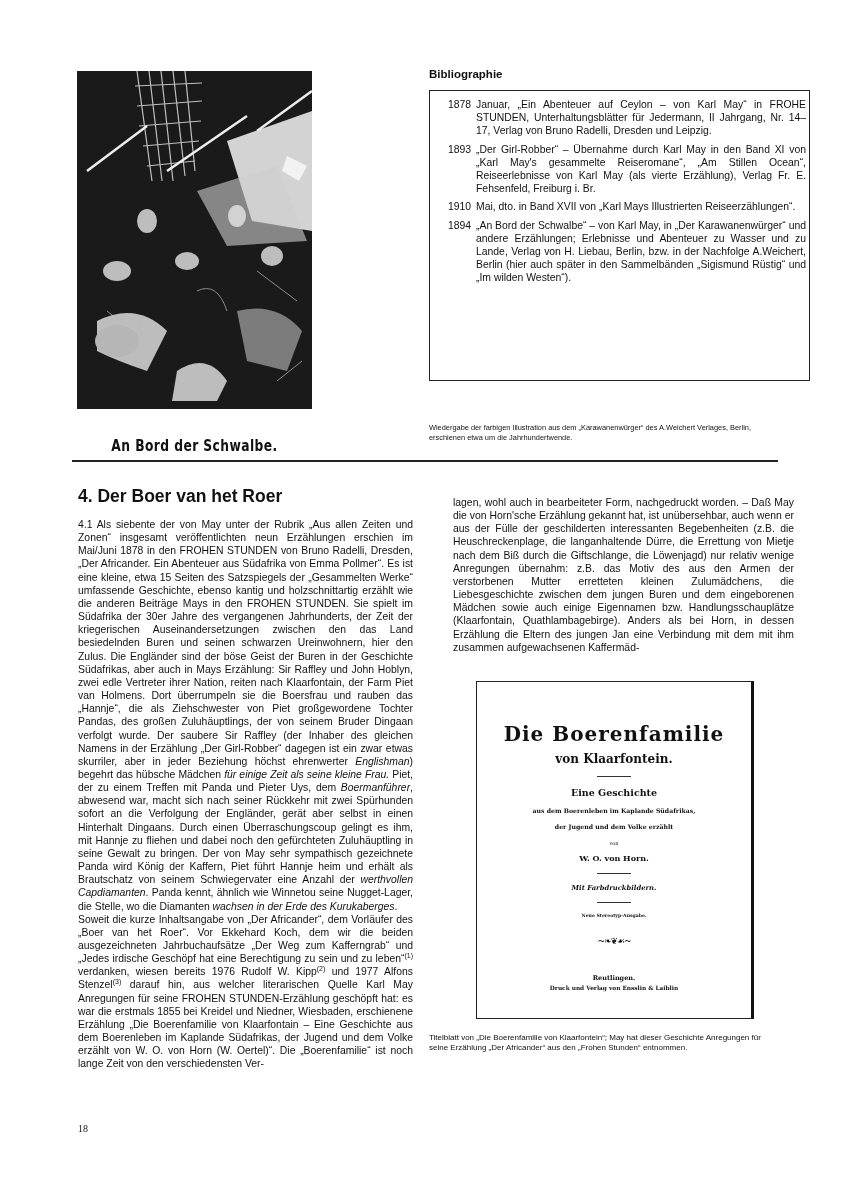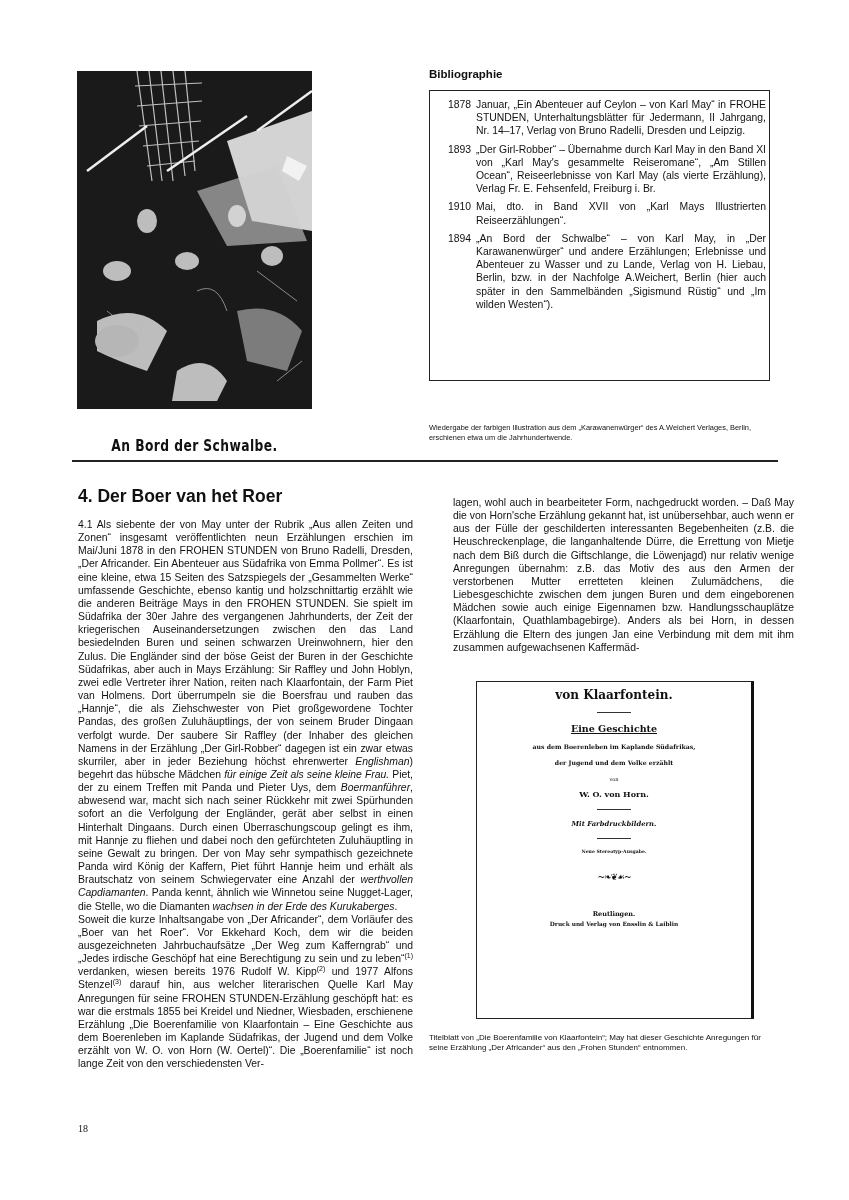--- a/index.html
+++ b/index.html
@@ -6,21 +6,21 @@
   body { width: 849px; height: 1200px; position: relative; overflow: hidden; font-family: "Liberation Sans", sans-serif; color: #111; }
   .abs { position: absolute; }
 
   
   #illus { left: 77px; top: 71px; width: 235px; height: 338px; background: #111; overflow: hidden; }
   #illus svg { width: 100%; height: 100%; display: block; }
   #illus-caption { left: 77px; top: 437px; width: 235px; text-align: center; font-family: "DejaVu Sans", sans-serif; font-weight: bold; font-size: 15px; letter-spacing: 0.5px; transform: scaleX(0.82); transform-origin: center; }
 
   
   #bib-title { left: 429px; top: 68px; font-weight: bold; font-size: 11.5px; }
-  #bib-box { left: 429px; top: 90px; width: 341px; height: 291px; border: 1.5px solid #222; box-sizing: border-box; padding: 7px 3px 0 18px; }
+  #bib-box { left: 429px; top: 90px; width: 381px; height: 291px; border: 1.5px solid #222; box-sizing: border-box; padding: 7px 3px 0 18px; }
   .bib-entry { display: flex; font-size: 10.4px; line-height: 13.2px; margin-bottom: 5px; }
   .bib-year { width: 28px; flex: none; }
   .bib-text { flex: 1; text-align: justify; }
 
   #illus-credit { left: 429px; top: 423px; width: 330px; font-size: 7.4px; line-height: 9.6px; }
 
   #rule { left: 72px; top: 460px; width: 706px; height: 2px; background: #222; }
 
   #section-title { left: 78px; top: 486px; font-weight: bold; font-size: 17.5px; }
 
@@ -29,21 +29,21 @@
   #col-right-top { left: 429px; top: 496px; width: 341px; margin-left: 24px; }
   .col p { margin: 0; }
   .col em { font-style: italic; }
   sup { font-size: 7px; line-height: 0; }
 
   
   #titlepage { left: 476px; top: 681px; width: 278px; height: 338px; border: 1.5px solid #222; border-right: 3px solid #111; box-sizing: border-box; background: #fff; text-align: center; font-family: "DejaVu Serif", serif; }
   #tp-title { margin-top: 40px; font-size: 20px; font-weight: bold; letter-spacing: 1px; }
   #tp-sub { margin-top: 6px; font-size: 12px; font-weight: bold; }
   .tp-rule { width: 34px; height: 1px; background: #333; margin: 10px auto; }
-  #tp-eine { font-size: 9.5px; font-weight: bold; margin-top: 4px; text-decoration: underline; }
+  #tp-eine { font-size: 9.5px; font-weight: bold; margin-top: 4px; }
   #tp-aus { font-size: 6.2px; font-weight: bold; margin-top: 9px; }
   #tp-der { font-size: 6.2px; font-weight: bold; margin-top: 9px; }
   #tp-von { font-size: 5px; margin-top: 10px; }
   #tp-author { font-size: 8px; font-weight: bold; margin-top: 7px; }
   #tp-mit { font-size: 6.8px; font-weight: bold; font-style: italic; }
   #tp-neue { font-size: 4.6px; font-weight: bold; margin-top: 6px; }
   #tp-orn { font-size: 9px; margin-top: 18px; letter-spacing: -1px; }
   #tp-place { font-size: 6.5px; margin-top: 28px; font-weight: bold; }
   #tp-pub { font-size: 5.8px; margin-top: 3px; font-weight: bold; }
 
@@ -132,20 +132,21 @@
 <div id="col-left" class="abs col">
   <p><span>4.1 Als siebente der von May unter der Rubrik „Aus allen Zeiten und Zonen“ insgesamt veröffentlichten neun Erzählungen erschien im Mai/Juni 1878 in den FROHEN STUNDEN von Bruno Radelli, Dresden, „Der Africander. Ein Abenteuer aus Südafrika von Emma Pollmer“. Es ist eine kleine, etwa 15 Seiten des Satzspiegels der „Gesammelten Werke“ umfassende Geschichte, ebenso kantig und holzschnittartig erzählt wie die anderen Beiträge Mays in den FROHEN STUNDEN. Sie spielt im Südafrika der 30er Jahre des vergangenen Jahrhunderts, der Zeit der kriegerischen Auseinandersetzungen zwischen den das Land besiedelnden Buren und seinen schwarzen Ureinwohnern, hier den Zulus. Die Engländer sind der böse Geist der Buren in der Geschichte Südafrikas, aber auch in Mays Erzählung: Sir Raffley und John Hoblyn, zwei edle Vertreter ihrer Nation, reiten nach Klaarfontain, der Farm Piet van Holmens. Dort überrumpeln sie die Boersfrau und rauben das „Hannje“, die als Ziehschwester von Piet großgewordene Tochter Pandas, des großen Zuluhäuptlings, der von seinem Bruder Dingaan verfolgt wurde. Der saubere Sir Raffley (der Inhaber des gleichen Namens in der Erzählung „Der Girl-Robber“ dagegen ist ein zwar etwas skurriler, aber in jeder Beziehung höchst ehrenwerter </span><em>Englishman</em><span>) begehrt das hübsche Mädchen </span><em>für einige Zeit als seine kleine Frau.</em><span> Piet, der zu einem Treffen mit Panda und Pieter Uys, dem </span><em>Boermanführer</em><span>, abwesend war, macht sich nach seiner Rückkehr mit zwei Spürhunden sofort an die Verfolgung der Engländer, gerät aber selbst in einen Hinterhalt Dingaans. Durch einen Überraschungscoup gelingt es ihm, mit Hannje zu fliehen und dabei noch den gefürchteten Zuluhäuptling in seine Gewalt zu bringen. Der von May sehr sympathisch gezeichnete Panda wird König der Kaffern, Piet führt Hannje heim und erhält als Brautschatz von seinem Schwiegervater eine Anzahl der </span><em>werthvollen Capdiamanten</em><span>. Panda kennt, ähnlich wie Winnetou seine Nugget-Lager, die Stelle, wo die Diamanten </span><em>wachsen in der Erde des Kurukaberges</em><span>.</span></p>
   <p><span>Soweit die kurze Inhaltsangabe von „Der Africander“, dem Vorläufer des „Boer van het Roer“. Vor Ekkehard Koch, dem wir die beiden ausgezeichneten Jahrbuchaufsätze „Der Weg zum Kafferngrab“ und „Jedes irdische Geschöpf hat eine Berechtigung zu sein und zu leben“</span><sup>(1)</sup><span> verdanken, wiesen bereits 1976 Rudolf W. Kipp</span><sup>(2)</sup><span> und 1977 Alfons Stenzel</span><sup>(3)</sup><span> darauf hin, aus welcher literarischen Quelle Karl May Anregungen für seine FROHEN STUNDEN-Erzählung geschöpft hat: es war die erstmals 1855 bei Kreidel und Niedner, Wiesbaden, erschienene Erzählung „Die Boerenfamilie von Klaarfontain – Eine Geschichte aus dem Boerenleben im Kaplande Südafrikas, der Jugend und dem Volke erzählt von W. O. von Horn (W. Oertel)“. Die „Boerenfamilie“ ist noch lange Zeit von den verschiedensten Ver-</span></p>
 </div>
 
 <div id="col-right-top" class="abs col">
   <p>lagen, wohl auch in bearbeiteter Form, nachgedruckt worden. – Daß May die von Horn'sche Erzählung gekannt hat, ist unübersehbar, auch wenn er aus der Fülle der geschilderten interessanten Begebenheiten (z.B. die Heuschreckenplage, die langanhaltende Dürre, die Errettung von Mietje nach dem Biß durch die Giftschlange, die Löwenjagd) nur relativ wenige Anregungen übernahm: z.B. das Motiv des aus den Armen der verstorbenen Mutter erretteten kleinen Zulumädchens, die Liebesgeschichte zwischen dem jungen Buren und dem eingeborenen Mädchen sowie auch einige Eigennamen bzw. Handlungsschauplätze (Klaarfontain, Quathlambagebirge). Anders als bei Horn, in dessen Erzählung die Eltern des jungen Jan eine Verbindung mit dem mit ihm zusammen aufgewachsenen Kaffermäd-</p>
 </div>
 
 <div id="titlepage" class="abs">
+  <div id="tp-title">Die Boerenfamilie</div>
   <div id="tp-sub">von Klaarfontein.</div>
   <div class="tp-rule"></div>
   <div id="tp-eine">Eine Geschichte</div>
   <div id="tp-aus">aus dem Boerenleben im Kaplande Südafrikas,</div>
   <div id="tp-der">der Jugend und dem Volke erzählt</div>
   <div id="tp-von">von</div>
   <div id="tp-author">W. O. von Horn.</div>
   <div class="tp-rule"></div>
   <div id="tp-mit">Mit Farbdruckbildern.</div>
   <div class="tp-rule"></div>

